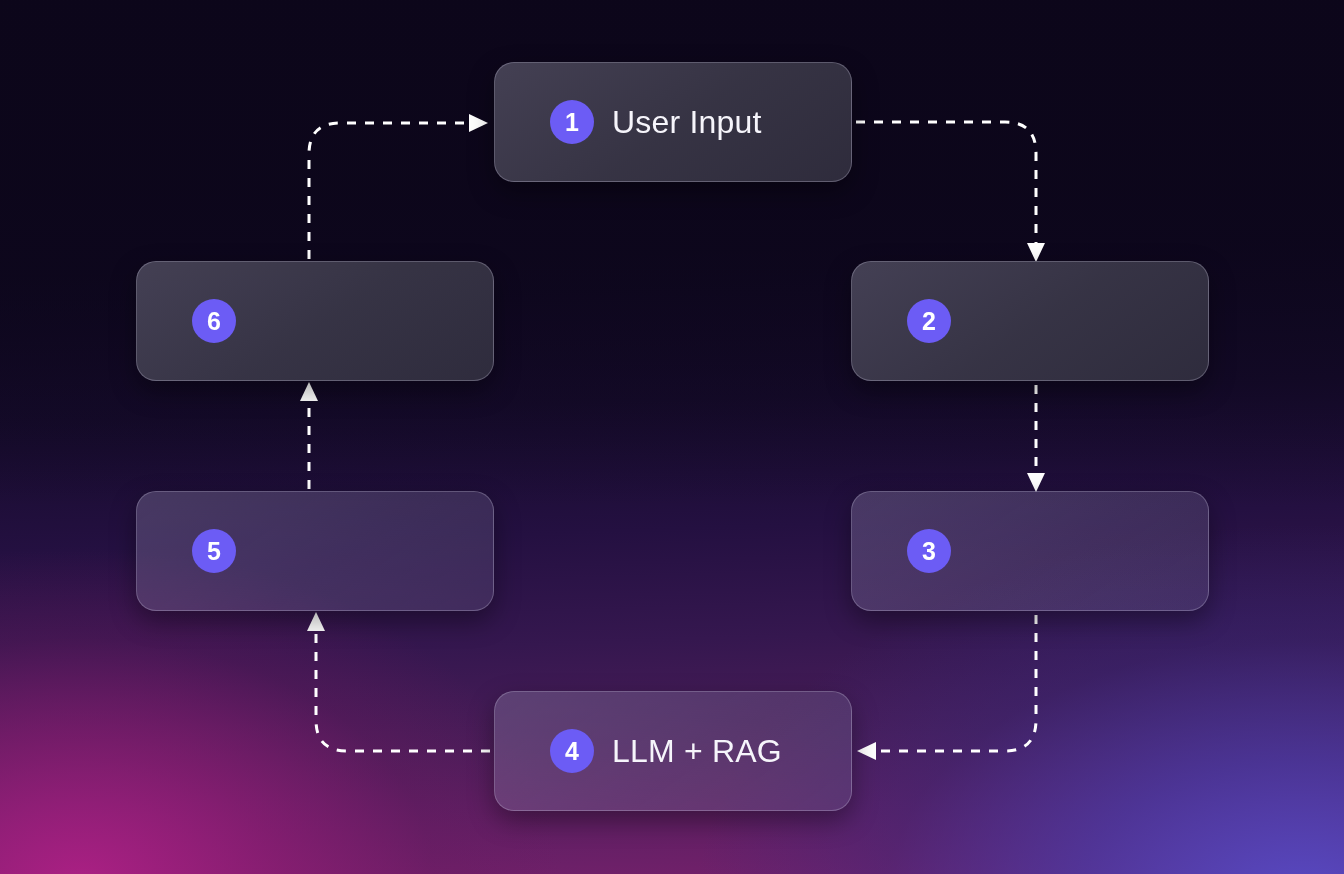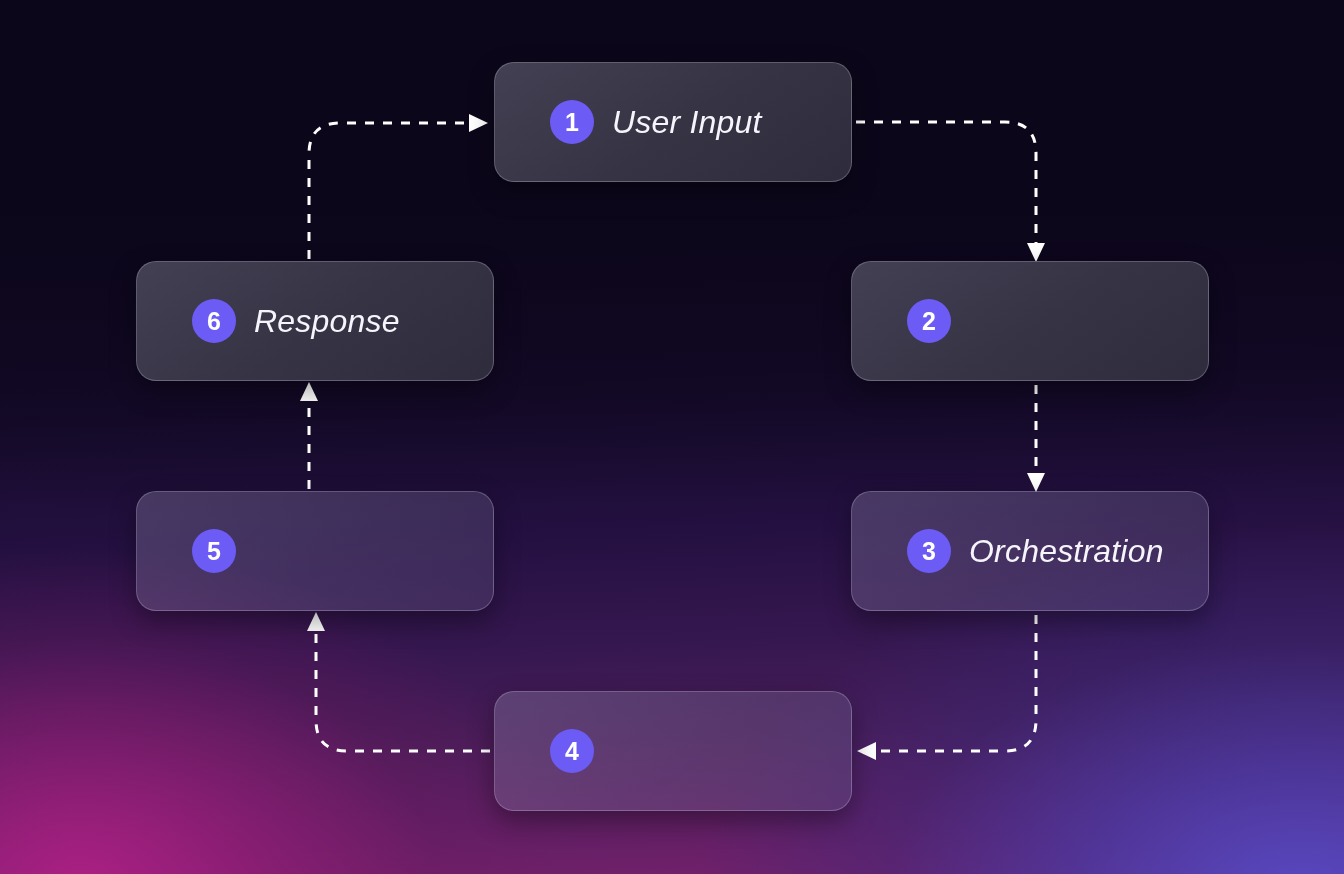--- a/index.html
+++ b/index.html
@@ -109,21 +109,20 @@
     line-height: 1;
     letter-spacing: 0;
   }
   .label {
     margin-left: 18px;
     color: #f6f5fb;
     font-size: 32px;
     font-weight: 400;
     white-space: nowrap;
     letter-spacing: 0.2px;
-    font-style: italic;
   }
 </style>
 </head>
 <body>
 
 <div id="stage">
 
   <div class="bg-layer bg-base"></div>
   <div class="bg-layer bg-magenta"></div>
   <div class="bg-layer bg-indigo"></div>
@@ -166,29 +165,28 @@
     <div class="badge">1</div>
     <div class="label">User Input</div>
   </div>
 
   <div class="node dark" style="left:851px; top:261px; width:358px; height:120px;">
     <div class="badge">2</div>
   </div>
 
   <div class="node tinted" style="left:851px; top:491px; width:358px; height:120px;">
     <div class="badge">3</div>
-    <div class="label">Orchestration</div>
   </div>
 
   <div class="node tinted" style="left:494px; top:691px; width:358px; height:120px;">
     <div class="badge">4</div>
+    <div class="label">LLM + RAG</div>
   </div>
 
   <div class="node tinted" style="left:136px; top:491px; width:358px; height:120px;">
     <div class="badge">5</div>
   </div>
 
   <div class="node dark" style="left:136px; top:261px; width:358px; height:120px;">
     <div class="badge">6</div>
-    <div class="label">Response</div>
   </div>
 
 </div>
 
 </body></html>

